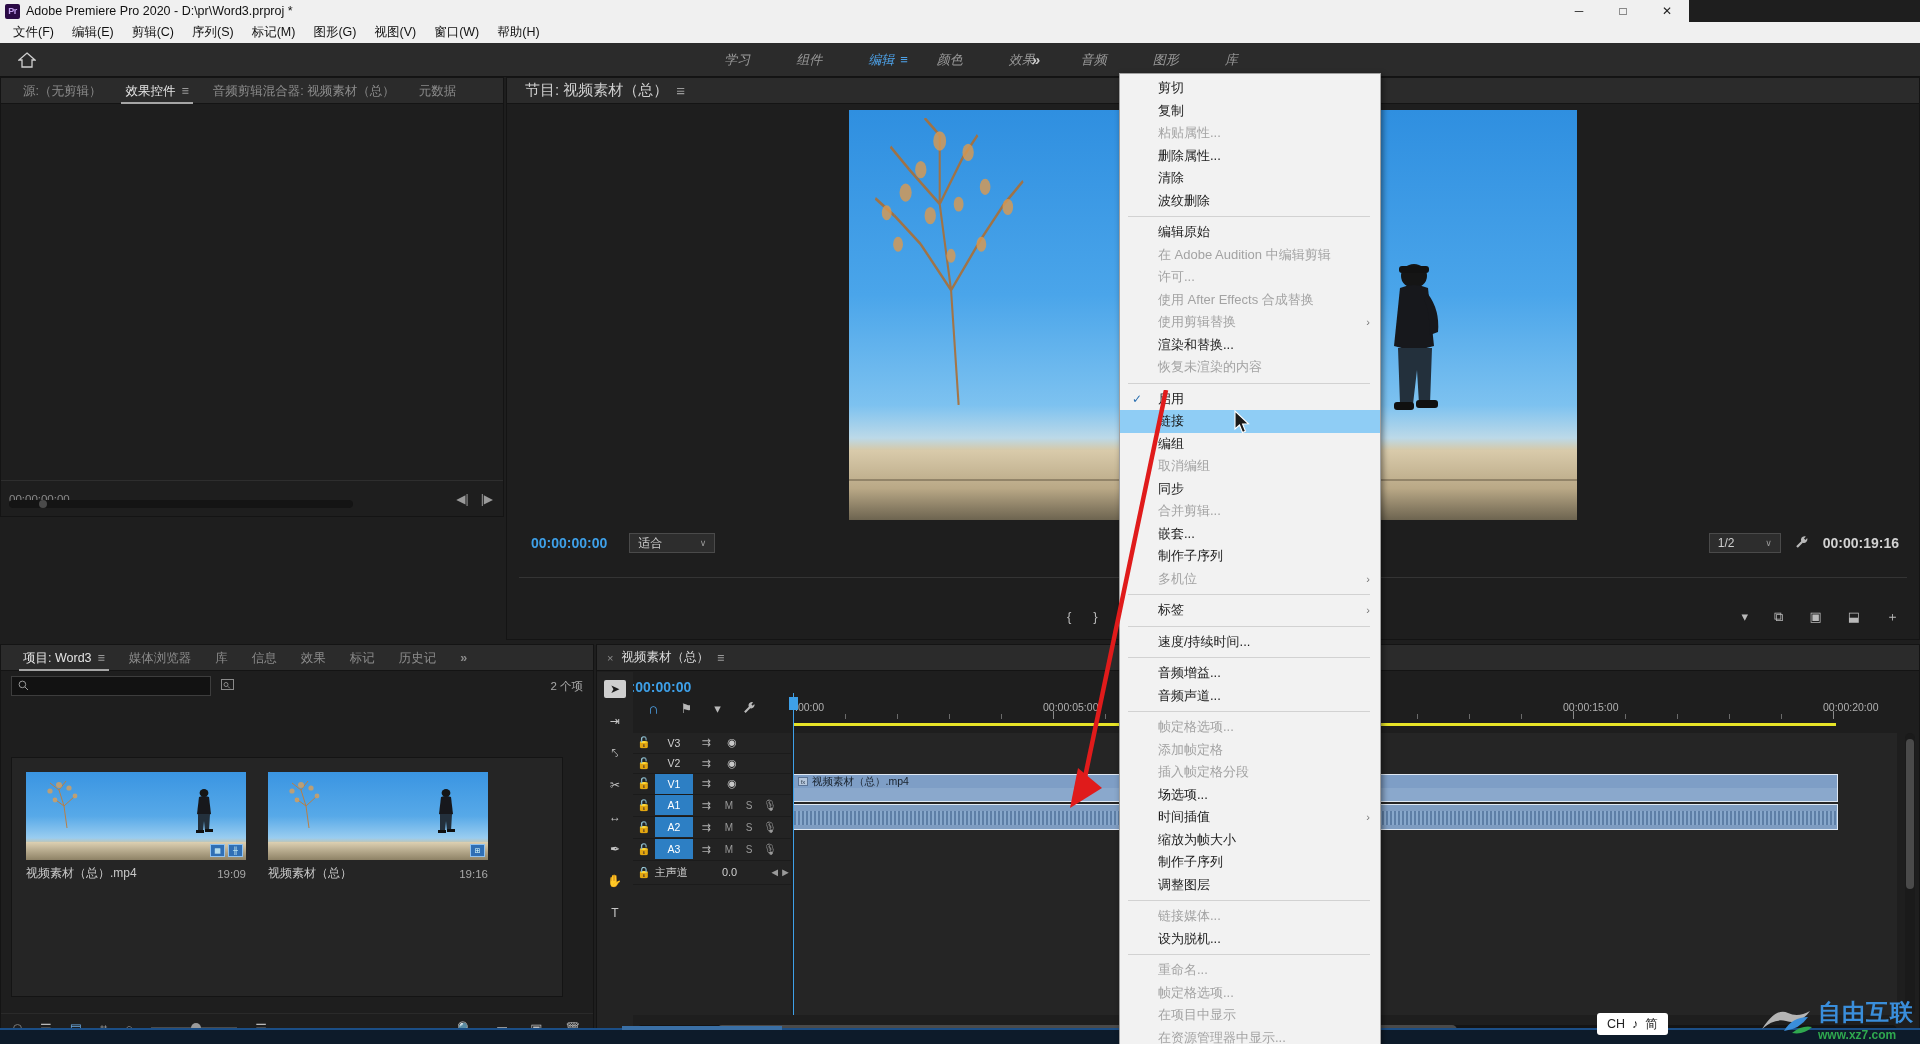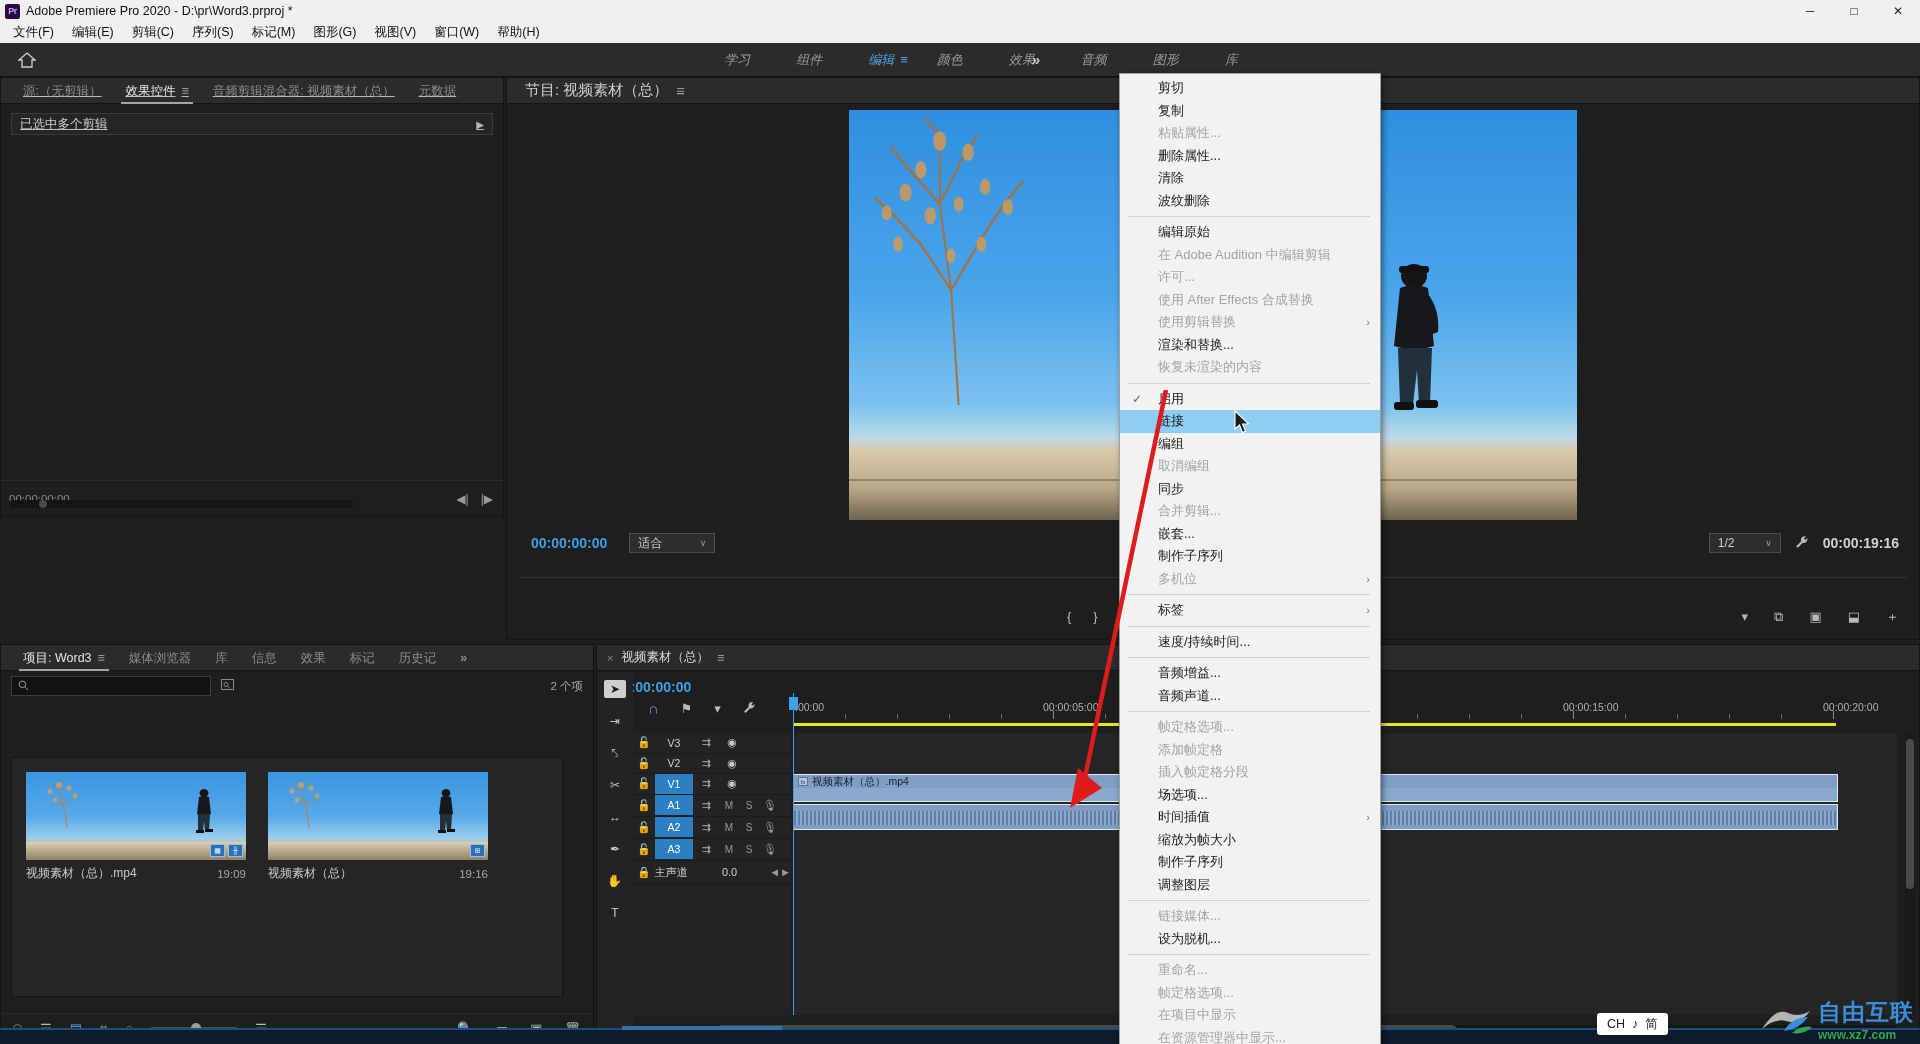--- a/index.html
+++ b/index.html
@@ -7,21 +7,21 @@
     width:1920px; height:1044px; overflow:hidden;
     background:#1e1e1e;
     font-family:"Liberation Sans","DejaVu Sans",sans-serif;
     font-size:13px; color:#bfbfbf;
     -webkit-font-smoothing:antialiased;
   }
   #app { position:relative; width:1920px; height:1044px; }
 
   
   .titlebar {
-    position:absolute; top:0; left:0; width:1920px; height:22px;
+    position:absolute; top:0; left:0; width:1689px; height:22px;
     background:#f0f0f0; color:#111; display:flex; align-items:center;
     font-size:12.5px;
   }
   .pr-logo {
     width:15px; height:15px; margin:0 6px 0 5px; background:#2a0a45;
     color:#c3a0ef; font-size:9px; font-weight:bold; border-radius:2px;
     display:flex; align-items:center; justify-content:center; letter-spacing:-.5px;
   }
   .win-btns { margin-left:auto; display:flex; height:22px; }
   .win-btn {
@@ -62,21 +62,21 @@
     padding-left:10px; font-size:12.5px; border-bottom:1px solid #141414;
   }
   .ptab { color:#8c8c8c; padding:0 12px; line-height:26px; white-space:nowrap; position:relative;}
   .ptab.active { color:#e4e4e4; }
   .ptab.active::after {
     content:""; position:absolute; left:8px; right:8px; bottom:0; height:2px; background:#a5a5a5;
   }
   .ptab .ham { margin-left:6px; color:#9a9a9a; }
 
   
-  #effect-controls { left:0; top:77px; width:504px; height:440px;text-decoration:underline; }
+  #effect-controls { left:0; top:77px; width:504px; height:440px; }
   .ec-row {
     margin:9px 10px 0 10px; height:22px; background:#252525;
     border:1px solid #3a3a3a; display:flex; align-items:center;
     padding:0 8px; font-size:12.5px; color:#cfcfcf;
   }
   .ec-row .arrow { margin-left:auto; color:#b5b5b5; font-size:10px;}
   .ec-body { position:absolute; left:0; top:66px; right:0; bottom:36px; background:#1e1e1e; }
   .ec-footer {
     position:absolute; left:0; right:0; bottom:0; height:36px; background:#1e1e1e;
     border-top:1px solid #2e2e2e; display:flex; align-items:center;
@@ -267,24 +267,20 @@
 
   <div class="panel" id="effect-controls">
     <div class="panel-tabs">
       <div class="ptab">源:（无剪辑）</div>
       <div class="ptab active">
         <span>效果控件</span><span class="ham">≡</span>
       </div>
       <div class="ptab">音频剪辑混合器: 视频素材（总）</div>
       <div class="ptab">元数据</div>
     </div>
-    <div class="ec-row">
-      <span>已选中多个剪辑</span>
-      <span class="arrow">▶</span>
-    </div>
     <div class="ec-body"></div>
     <div class="ec-footer">
       <span class="ec-tc">00:00:00:00</span>
       <span class="ec-ico">
         <span>◀|</span>
         <span>|▶</span>
       </span>
     </div>
     <div class="ec-scroll">
       <div class="track"></div>

